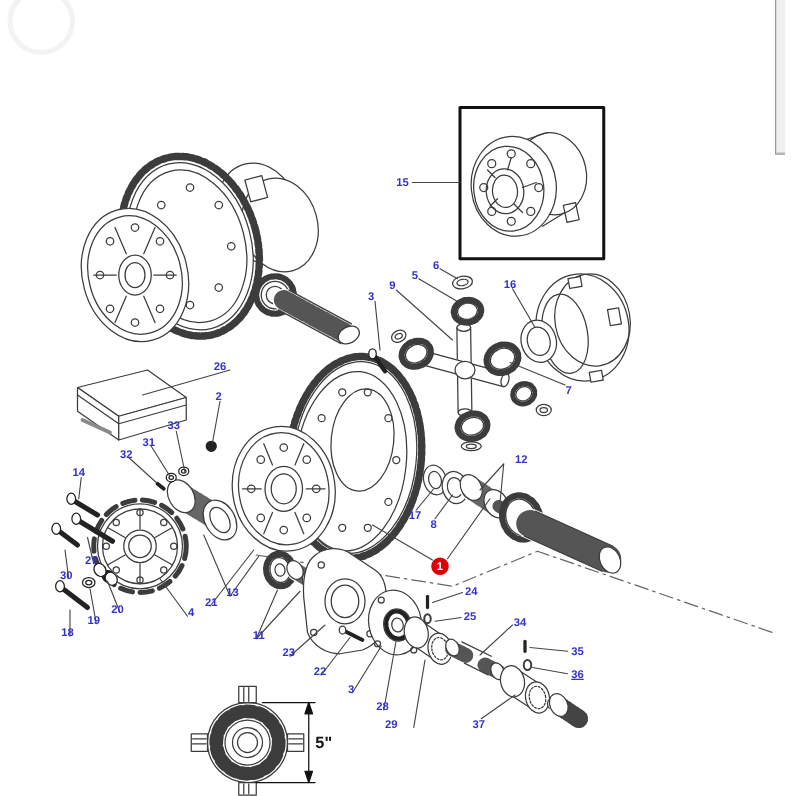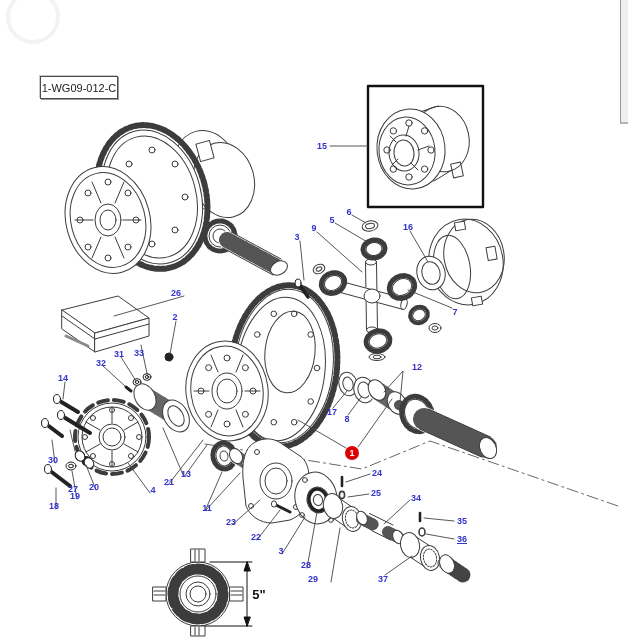--- a/index.html
+++ b/index.html
@@ -410,23 +410,20 @@
       <path d="M369,494 L348,497"></path>
       <path d="M410,500 L384,524"></path>
       <path d="M454,521 L424,518"></path>
       <path d="M454,539 L426,534"></path>
       <path d="M385,575 L412,556"></path>
       <path d="M346,448 L298,420"></path>
       <path d="M358,447 L392,399"></path>
     </g>
   </svg>
 
-  <div id="part-code-box">
-    <span>1-WG09-012-C</span>
-  </div>
 
   <div id="red-badge" style="background: rgb(221, 0, 0);">1</div>
 
   <div id="dim-label">5"</div>
 
   <div id="callout-layer">
       <div class="callout" style="left: 175px; top: 317px; color: rgb(51, 51, 204);">2</div>
       <div class="callout" style="left: 297px; top: 237px; color: rgb(51, 51, 204);">3</div>
       <div class="callout" style="left: 153px; top: 490px; color: rgb(51, 51, 204);">4</div>
       <div class="callout" style="left: 332px; top: 220px; color: rgb(51, 51, 204);">5</div>
@@ -444,27 +441,27 @@
       <div class="callout" style="left: 332px; top: 412px; color: rgb(51, 51, 204);">17</div>
       <div class="callout" style="left: 54px; top: 506px; color: rgb(51, 51, 204);">18</div>
       <div class="callout" style="left: 75px; top: 496px; color: rgb(51, 51, 204);">19</div>
       <div class="callout" style="left: 94px; top: 487px; color: rgb(51, 51, 204);">20</div>
       <div class="callout" style="left: 169px; top: 482px; color: rgb(51, 51, 204);">21</div>
       <div class="callout" style="left: 256px; top: 537px; color: rgb(51, 51, 204);">22</div>
       <div class="callout" style="left: 231px; top: 522px; color: rgb(51, 51, 204);">23</div>
       <div class="callout" style="left: 377px; top: 473px; color: rgb(51, 51, 204);">24</div>
       <div class="callout" style="left: 376px; top: 493px; color: rgb(51, 51, 204);">25</div>
       <div class="callout" style="left: 176px; top: 293px; color: rgb(51, 51, 204);">26</div>
-      <div class="callout" style="left: 73px; top: 448px; color: rgb(51, 51, 204); margin-top: 41px;">27</div>
+      <div class="callout" style="left: 73px; top: 448px; color: rgb(51, 51, 204);">27</div>
       <div class="callout" style="left: 306px; top: 565px; color: rgb(51, 51, 204);">28</div>
       <div class="callout" style="left: 313px; top: 579px; color: rgb(51, 51, 204);">29</div>
       <div class="callout" style="left: 53px; top: 460px; color: rgb(51, 51, 204);">30</div>
       <div class="callout" style="left: 119px; top: 354px; color: rgb(51, 51, 204);">31</div>
       <div class="callout" style="left: 101px; top: 363px; color: rgb(51, 51, 204);">32</div>
-      <div class="callout" style="left: 139px; top: 353px; color: rgb(51, 51, 204);">33</div>
+      <div class="callout" style="left: 139px; top: 340px; color: rgb(51, 51, 204);">33</div>
       <div class="callout" style="left: 416px; top: 498px; color: rgb(51, 51, 204);">34</div>
       <div class="callout" style="left: 462px; top: 521px; color: rgb(51, 51, 204);">35</div>
       <div class="callout" style="left: 462px; top: 539px; color: rgb(51, 51, 204); text-decoration: underline;">36</div>
       <div class="callout" style="left: 383px; top: 579px; color: rgb(51, 51, 204);">37</div>
     </div>
 
   <div id="scrollbar"></div>
 </div>
 
 </body></html>

